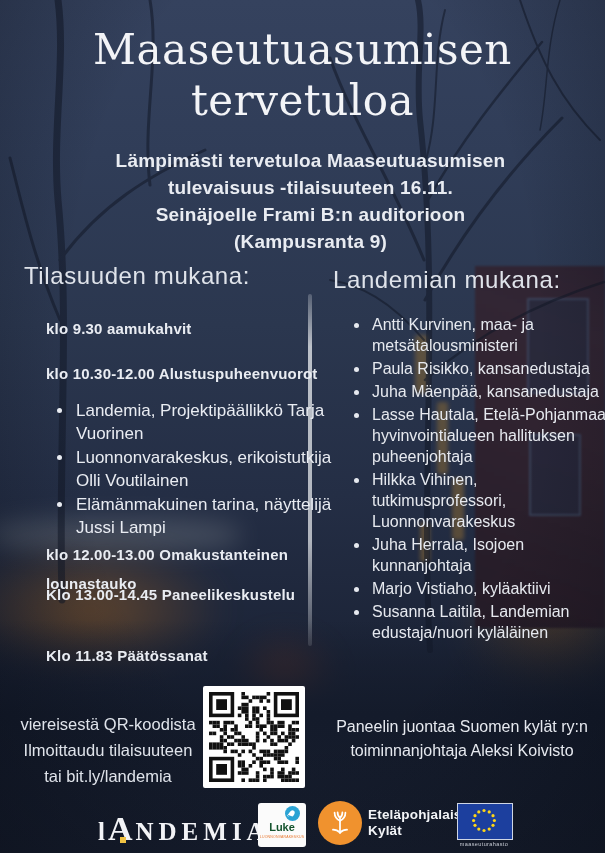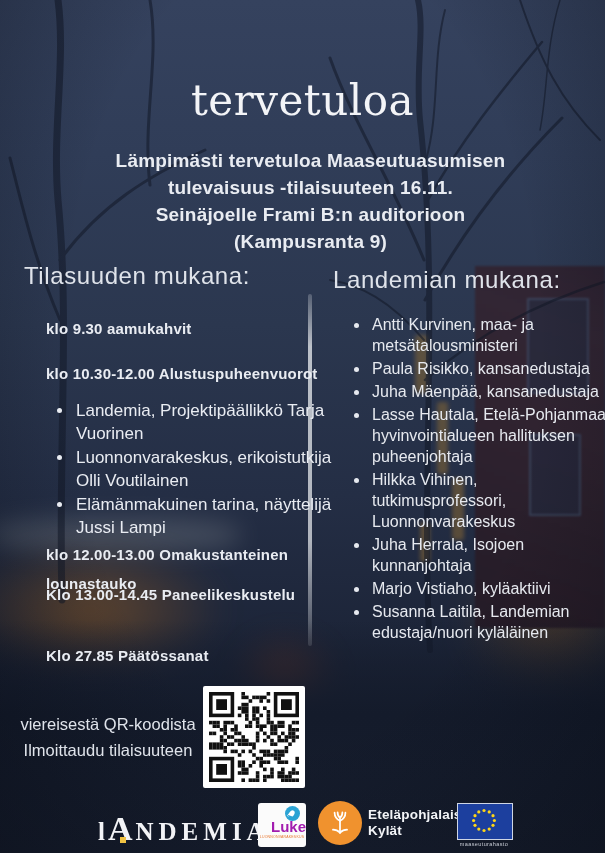--- a/index.html
+++ b/index.html
@@ -79,21 +79,21 @@
   .footer{position:absolute;left:0;right:0;top:796px;height:57px;}
   .landemia{position:absolute;left:98px;top:14px;display:flex;align-items:baseline;color:#f2f3f6;font-family:"Liberation Serif", serif;font-weight:bold;}
   .lm-l{font-size:25px;letter-spacing:3px;}
   .lm-a{font-size:34px;position:relative;letter-spacing:3px;}
   .lm-win{position:absolute;left:53%;transform:translateX(-50%);bottom:5px;width:6px;height:6px;background:#f0c243;}
   .lm-rest{font-size:25px;letter-spacing:5px;}
   .luke{position:absolute;left:258px;top:7px;width:48px;height:44px;background:#fbfbfb;border-radius:3px;text-align:center;}
   .luke-bubble{position:absolute;top:3px;right:6px;width:15px;height:15px;border-radius:50%;background:#2ba3d4;}
   .luke-bubble::before{content:"";position:absolute;left:4px;top:4px;width:5px;height:8px;background:#fff;border-radius:50% 50% 50% 0;transform:rotate(35deg);}
   .luke-bubble::after{content:"";position:absolute;left:1px;bottom:-3px;width:0;height:0;border:4px solid transparent;border-top-color:#2ba3d4;transform:rotate(20deg);}
-  .luke-word{margin-top:16px;font-size:15px;font-weight:bold;color:#a21caf;line-height:16px;text-align:right;}
+  .luke-word{margin-top:16px;font-size:11px;font-weight:bold;color:#14532d;line-height:16px;}
   .luke-sub{font-size:3.5px;color:#e8762d;letter-spacing:.2px;line-height:5px;}
   .kylat-circle{position:absolute;left:318px;top:5px;width:44px;height:44px;border-radius:50%;background:#f0922e;display:flex;align-items:center;justify-content:center;}
   .kylat-text{position:absolute;left:368px;top:11px;font-size:13.5px;font-weight:bold;line-height:16px;color:#f2f4f7;letter-spacing:.2px;}
   .eu{position:absolute;left:457px;top:7px;width:54px;height:35px;background:#1c3f9e;border:1px solid #cfd6e4;}
   .eu-caption{position:absolute;left:455px;top:45px;width:58px;text-align:center;font-size:5.5px;color:#c9cdd6;letter-spacing:.4px;}
 </style>
 </head>
 <body>
 
 <div class="poster">
@@ -125,58 +125,59 @@
       <path d="M424,340 C390,300 360,285 330,280" stroke-width="2"></path>
       <path d="M520,0 C540,60 560,100 600,140" stroke-width="2"></path>
       <path d="M560,0 C545,50 548,90 540,130" stroke-width="1.5"></path>
     </svg>
     <div class="birch"></div>
     <div class="bottom-dark"></div>
     <div class="vignette"></div>
   </div>
 
   <h1 class="title" style="margin:0;">
-    <br>
+    <span>Maaseutuasumisen</span><br>
     <span>tervetuloa</span>
   </h1>
 
   <div class="intro">
     <div>Lämpimästi tervetuloa Maaseutuasumisen</div>
     <div>tulevaisuus -tilaisuuteen 16.11.</div>
     <div>Seinäjoelle Frami B:n auditorioon</div>
     <div>(Kampusranta 9)</div>
   </div>
 
   <div class="col-heading" id="prog-heading">Tilasuuden mukana:</div>
   <div class="slot" id="slot-morning">klo 9.30 aamukahvit</div>
   <div class="slot" id="slot-openings">klo 10.30-12.00 Alustuspuheenvuorot</div>
   <ul class="blist" id="speakers">
     <li>Landemia, Projektipäällikkö Tarja Vuorinen</li>
     <li>Luonnonvarakeskus, erikoistutkija Olli Voutilainen</li>
     <li>Elämänmakuinen tarina, näyttelijä Jussi Lampi</li>
   </ul>
   <div class="slot" id="slot-lunch">klo 12.00-13.00 Omakustanteinen lounastauko</div>
   <div class="slot" id="slot-panel">Klo 13.00-14.45 Paneelikeskustelu</div>
-  <div class="slot" id="slot-closing">Klo 27.85 Päätössanat</div>
+  <div class="slot" id="slot-closing">Klo 11.83 Päätössanat</div>
 
   <div class="col-heading" id="panel-heading">Landemian mukana:</div>
   <ul class="blist" id="members">
     <li>Antti Kurvinen, maa- ja metsätalousministeri</li>
     <li>Paula Risikko, kansanedustaja</li>
     <li>Juha Mäenpää, kansanedustaja</li>
     <li>Lasse Hautala, Etelä-Pohjanmaan hyvinvointialueen hallituksen puheenjohtaja</li>
     <li>Hilkka Vihinen, tutkimusprofessori, Luonnonvarakeskus</li>
     <li>Juha Herrala,  Isojoen kunnanjohtaja</li>
     <li>Marjo Vistiaho, kyläaktiivi</li>
     <li>Susanna Laitila, Landemian edustaja/nuori kyläläinen</li>
   </ul>
 
   <div class="register">
     <div>viereisestä QR-koodista</div>
     <div>Ilmoittaudu tilaisuuteen</div>
+    <div>tai bit.ly/landemia</div>
   </div>
   <div class="qr">
     <div id="qr-pattern">
         <svg width="90" height="90" viewBox="0 0 90 90" xmlns="http://www.w3.org/2000/svg">
           <rect width="90" height="90" fill="#fff"></rect>
           <rect x="32.4" y="0.0" width="3.6" height="3.6" fill="#111"></rect>
           <rect x="57.6" y="0.0" width="3.6" height="3.6" fill="#111"></rect>
           <rect x="32.4" y="3.6" width="3.6" height="3.6" fill="#111"></rect>
           <rect x="36.0" y="3.6" width="3.6" height="3.6" fill="#111"></rect>
           <rect x="43.2" y="3.6" width="3.6" height="3.6" fill="#111"></rect>
@@ -382,20 +383,24 @@
           <rect x="64.8" y="0" width="25.2" height="25.2" fill="#111"></rect>
           <rect x="68.39999999999999" y="3.6" width="18" height="18" fill="#fff"></rect>
           <rect x="72" y="7.2" width="10.8" height="10.8" fill="#111"></rect>
           <rect x="0" y="64.8" width="25.2" height="25.2" fill="#111"></rect>
           <rect x="3.6" y="68.39999999999999" width="18" height="18" fill="#fff"></rect>
           <rect x="7.2" y="72" width="10.8" height="10.8" fill="#111"></rect>
         </svg>
       </div>
   </div>
 
+  <div class="host">
+    <div>Paneelin juontaa Suomen kylät ry:n</div>
+    <div>toiminnanjohtaja Aleksi Koivisto</div>
+  </div>
 
   <div class="footer">
     <div class="landemia">
       <span class="lm-l">l</span>
         <span class="lm-a"><span>A</span><span class="lm-win"></span></span>
         <span class="lm-rest">NDEMIA</span>
     </div>
     <div class="luke">
       <div class="luke-bubble"></div>
       <div class="luke-word">Luke</div>

